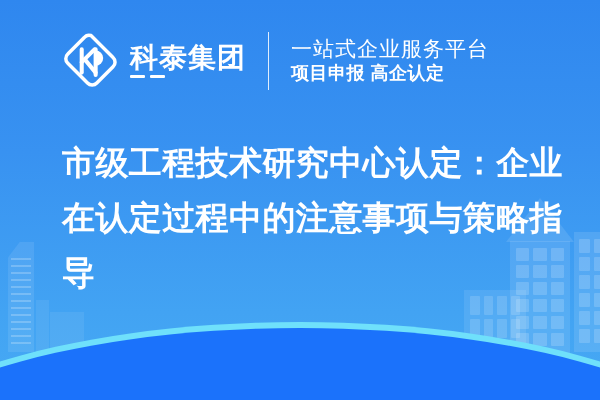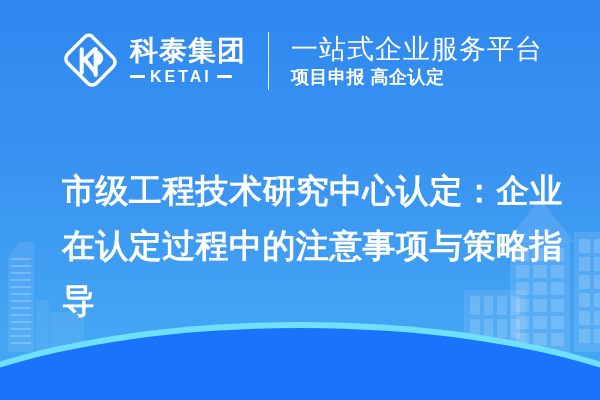--- a/index.html
+++ b/index.html
@@ -199,41 +199,41 @@
   }
 
   .tagline {
     margin-left: 22px;
     display: flex;
     flex-direction: column;
     justify-content: center;
   }
   .tagline-main {
     color: #ffffff;
-    font-size: 27px;
+    font-size: 21px;
     font-weight: 400;
     letter-spacing: 1px;
     line-height: 1.12;
     white-space: nowrap;
   }
   .tagline-sub {
     color: #ffffff;
     font-size: 18px;
     font-weight: 700;
     letter-spacing: 0.5px;
     line-height: 1.2;
     margin-top: 3px;
     white-space: nowrap;
   }
 
   
   .title {
     position: absolute;
     left: 62px;
-    top: 164px;
+    top: 136px;
     width: 508px;
     color: #ffffff;
     font-size: 33px;
     font-weight: 700;
     line-height: 1.66;
     letter-spacing: 0.4px;
     text-align: left;
     word-break: break-all;
   }
 </style>
@@ -315,21 +315,20 @@
         <path d="M34 30 L34 70" stroke="#ffffff" stroke-width="7" stroke-linecap="round" fill="none"></path>
         <path d="M34 52 L56 30" stroke="#ffffff" stroke-width="7" stroke-linecap="round" fill="none"></path>
         <path d="M40 48 L58 70" stroke="#ffffff" stroke-width="7" stroke-linecap="round" fill="none"></path>
         <path d="M58 30 L58 74" stroke="#ffffff" stroke-width="7" stroke-linecap="round" fill="none"></path>
         <path d="M58 32 A13 13 0 0 1 58 58 Z" fill="#ffffff"></path>
       </svg>
       <div class="logo-words">
         <div class="logo-cn">科泰集团</div>
         <div class="logo-en-row">
           <span class="logo-dash"></span>
-          <span class="logo-en">KETAI</span>
           <span class="logo-dash"></span>
         </div>
       </div>
     </div>
 
     <div class="divider"></div>
 
     <div class="tagline">
       <div class="tagline-main">一站式企业服务平台</div>
       <div class="tagline-sub">项目申报 高企认定</div>

